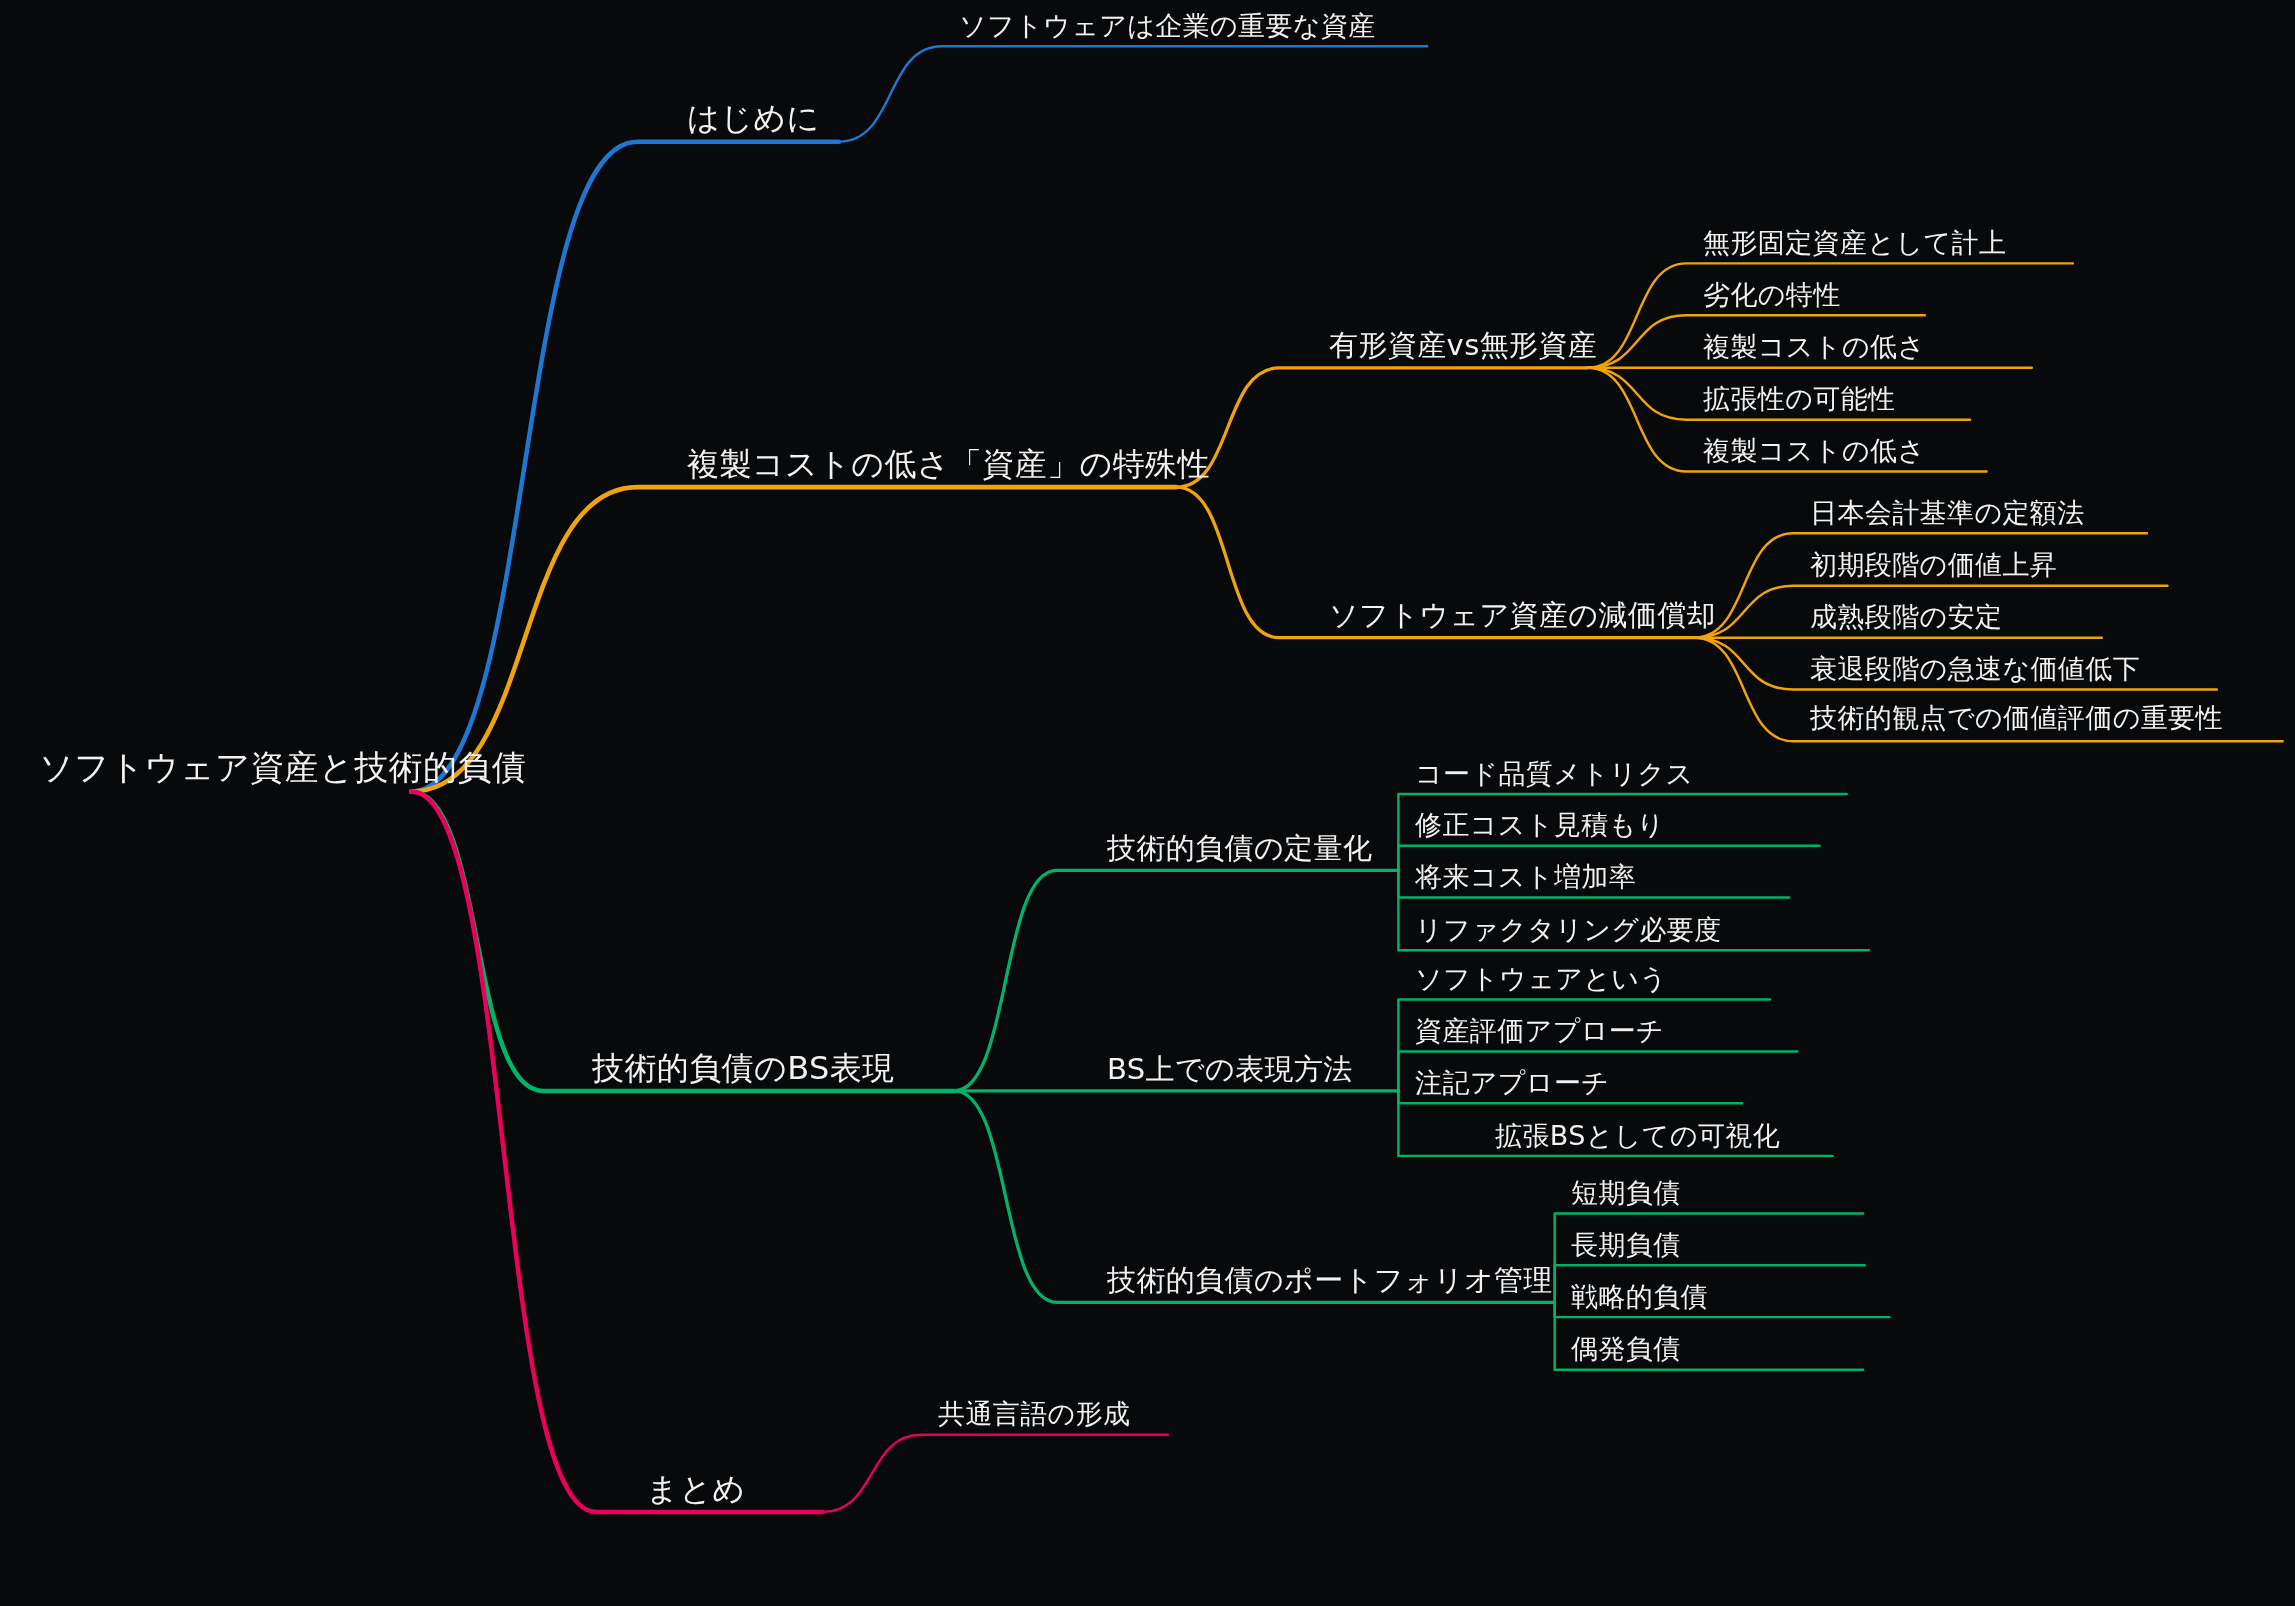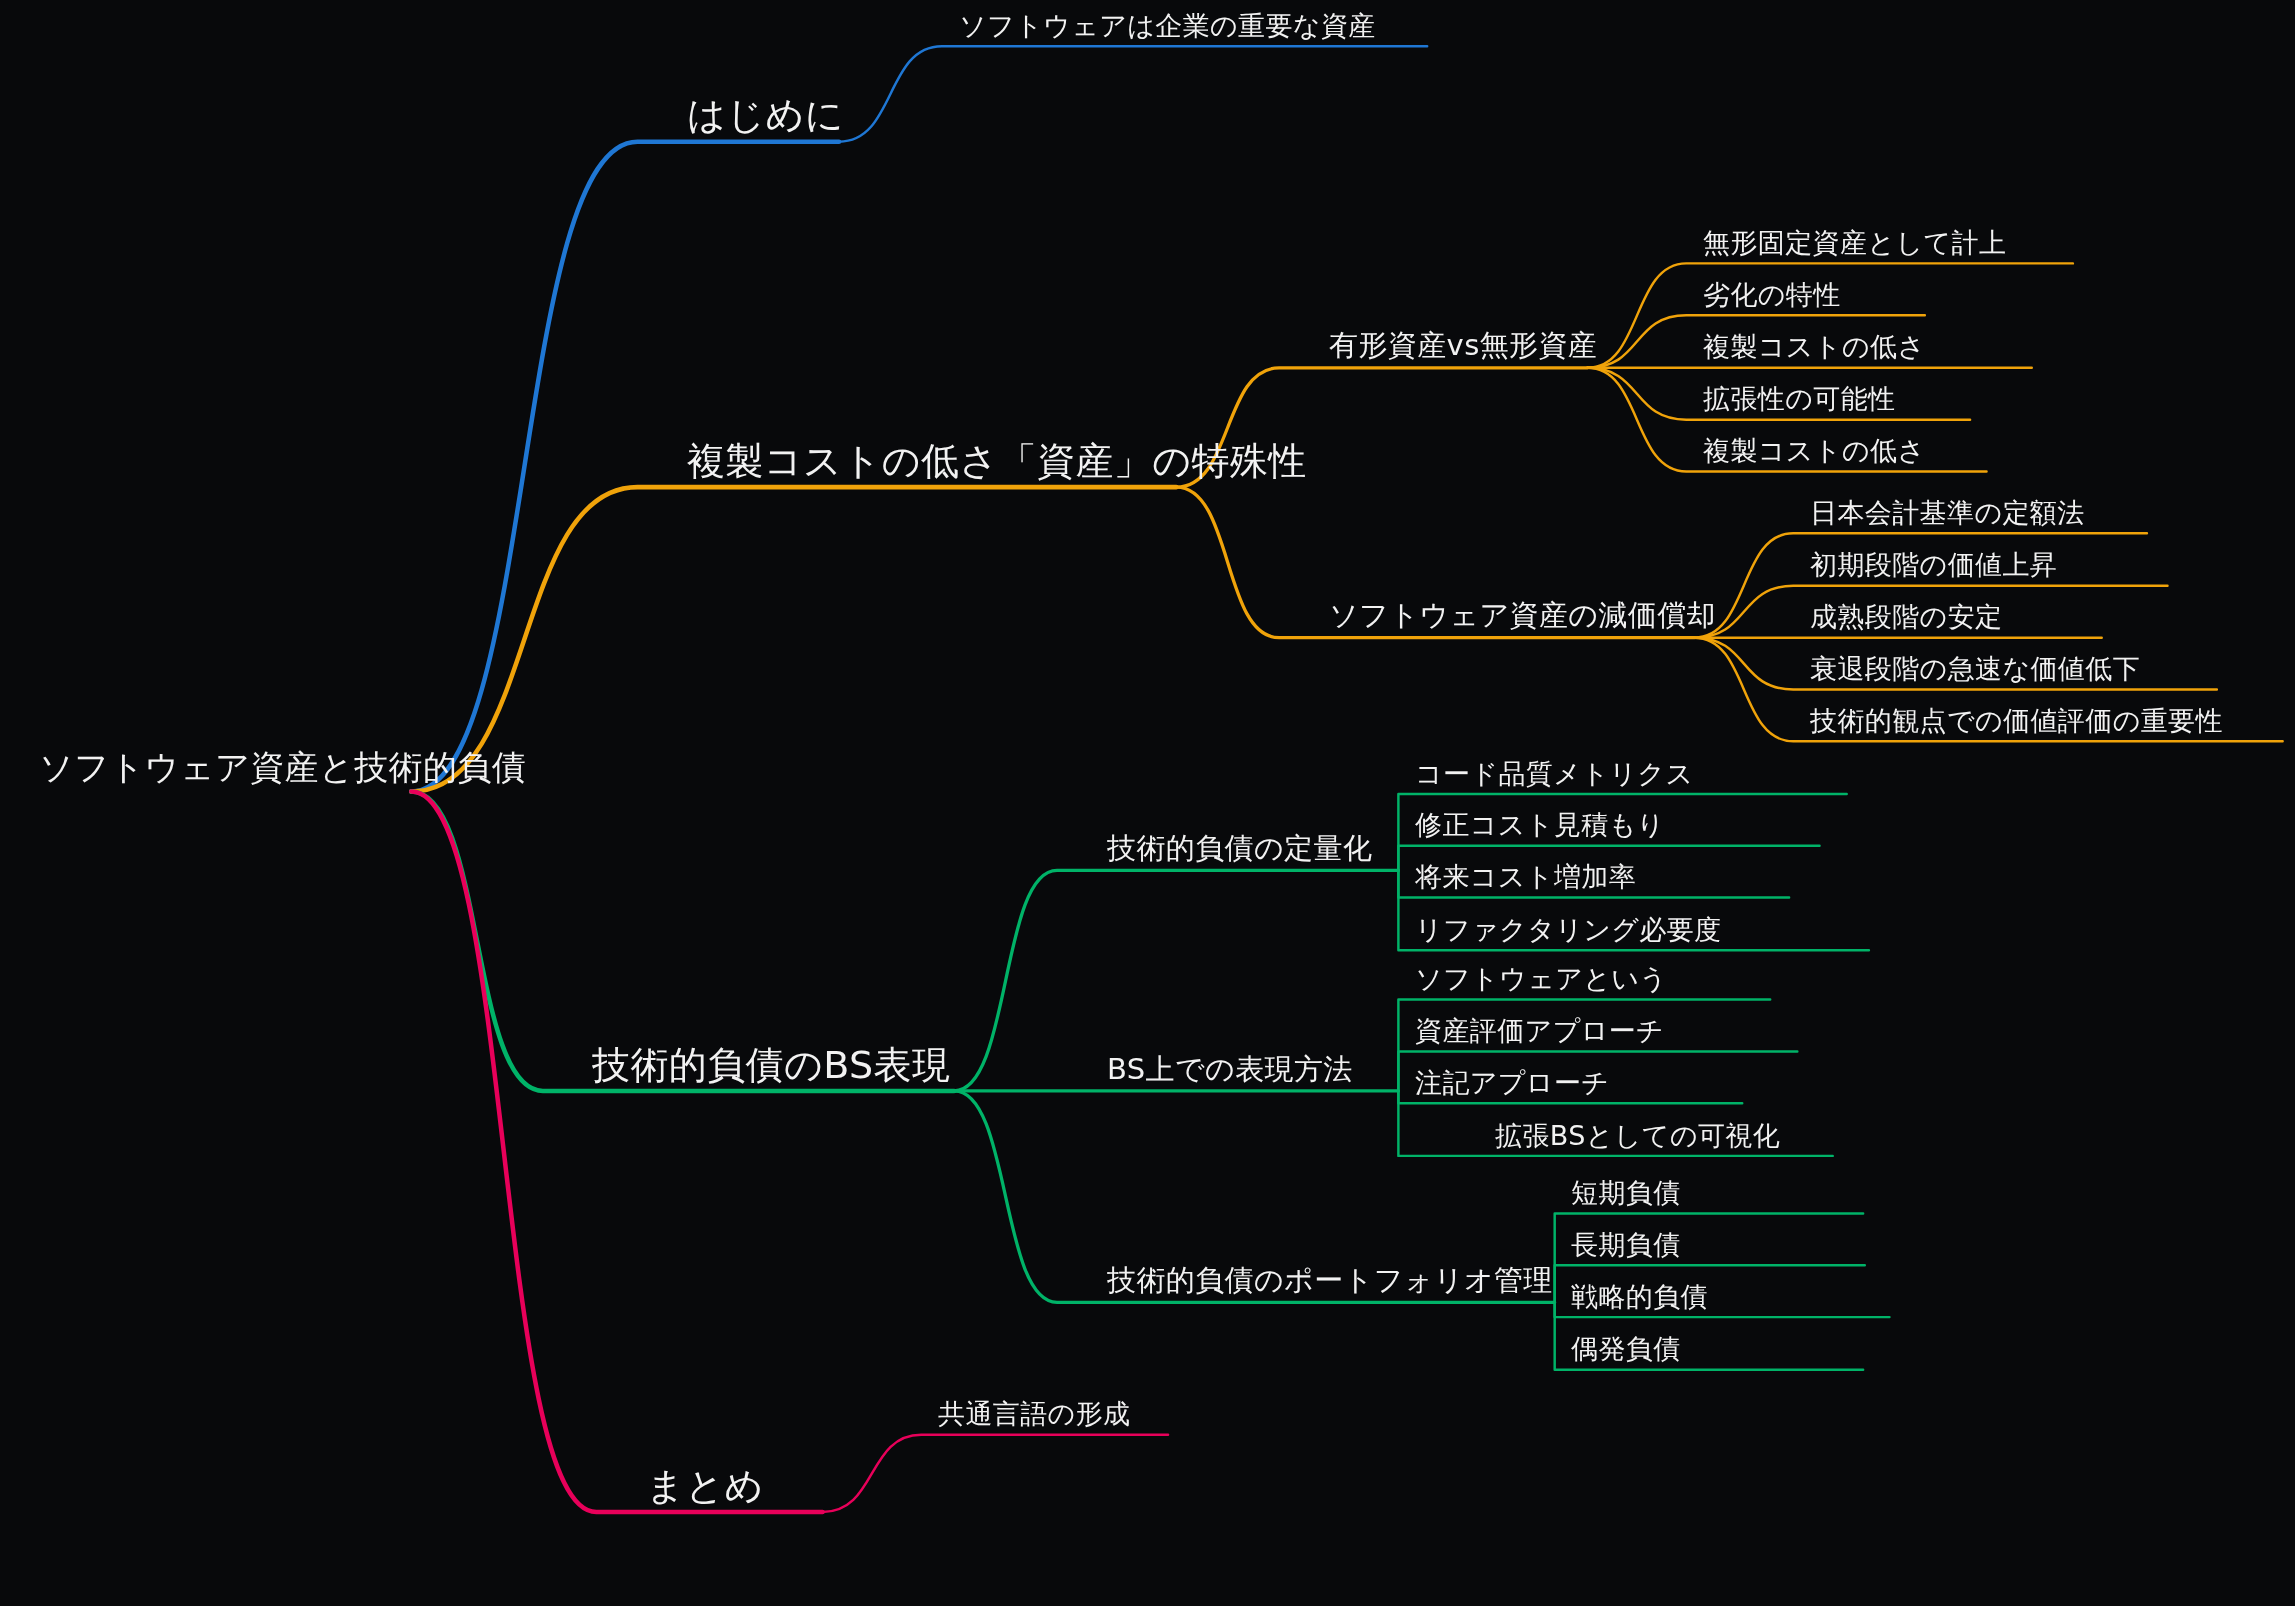--- a/index.html
+++ b/index.html
@@ -24,21 +24,21 @@
   }
   .node-label {
     position: absolute;
     color: #f2f2f2;
     white-space: nowrap;
     line-height: 1;
     transform: translate(0, -100%);
     letter-spacing: 0.4px;
   }
   .node-root   { font-size: 34px; }
-  .node-l1     { font-size: 38px; }
+  .node-l1     { font-size: 32px; }
   .node-l2     { font-size: 29px; }
   .node-l3     { font-size: 27px; }
 </style>
 </head>
 <body>
 
 <div id="mindmap-root">
   <svg id="edges" viewBox="0 0 2790 1952" xmlns="http://www.w3.org/2000/svg">
       <path d="M 500 962 C 651.25 962, 623.75 172, 775 172 L 1020 172" fill="none" stroke="#1f77d4" stroke-width="5.5" stroke-linecap="round" stroke-linejoin="round"></path>
       <path d="M 1020 172 C 1088.75 172, 1076.25 56, 1145 56 L 1735 56" fill="none" stroke="#1f77d4" stroke-width="3" stroke-linecap="round" stroke-linejoin="round"></path>
@@ -83,21 +83,21 @@
       <div class="node-label node-l3" style="left: 1703px; top: 256px;">無形固定資産として計上</div>
       <div class="node-label node-l3" style="left: 1703px; top: 308px;">劣化の特性</div>
       <div class="node-label node-l3" style="left: 1703px; top: 360px;">複製コストの低さ</div>
       <div class="node-label node-l3" style="left: 1703px; top: 412px;">拡張性の可能性</div>
       <div class="node-label node-l3" style="left: 1703px; top: 464px;">複製コストの低さ</div>
       <div class="node-label node-l2" style="left: 1329px; top: 630px;">ソフトウェア資産の減価償却</div>
       <div class="node-label node-l3" style="left: 1810px; top: 526px;">日本会計基準の定額法</div>
       <div class="node-label node-l3" style="left: 1810px; top: 578px;">初期段階の価値上昇</div>
       <div class="node-label node-l3" style="left: 1810px; top: 630px;">成熟段階の安定</div>
       <div class="node-label node-l3" style="left: 1810px; top: 682px;">衰退段階の急速な価値低下</div>
-      <div class="node-label node-l3" style="left: 1810px; top: 734px;">技術的観点での価値評価の重要性</div>
+      <div class="node-label node-l3" style="left: 1810px; top: 734px; font-family: Liberation Mono, monospace;">技術的観点での価値評価の重要性</div>
       <div class="node-label node-l1" style="left: 592px; top: 1084px;">技術的負債のBS表現</div>
       <div class="node-label node-l2" style="left: 1107px; top: 863px;">技術的負債の定量化</div>
       <div class="node-label node-l3" style="left: 1415px; top: 787px;">コード品質メトリクス</div>
       <div class="node-label node-l3" style="left: 1415px; top: 838px;">修正コスト見積もり</div>
       <div class="node-label node-l3" style="left: 1415px; top: 890px;">将来コスト増加率</div>
       <div class="node-label node-l3" style="left: 1415px; top: 943px;">リファクタリング必要度</div>
       <div class="node-label node-l2" style="left: 1107px; top: 1084px;">BS上での表現方法</div>
       <div class="node-label node-l3" style="left: 1415px; top: 992px;">ソフトウェアという</div>
       <div class="node-label node-l3" style="left: 1415px; top: 1044px;">資産評価アプローチ</div>
       <div class="node-label node-l3" style="left: 1415px; top: 1096px;">注記アプローチ</div>

